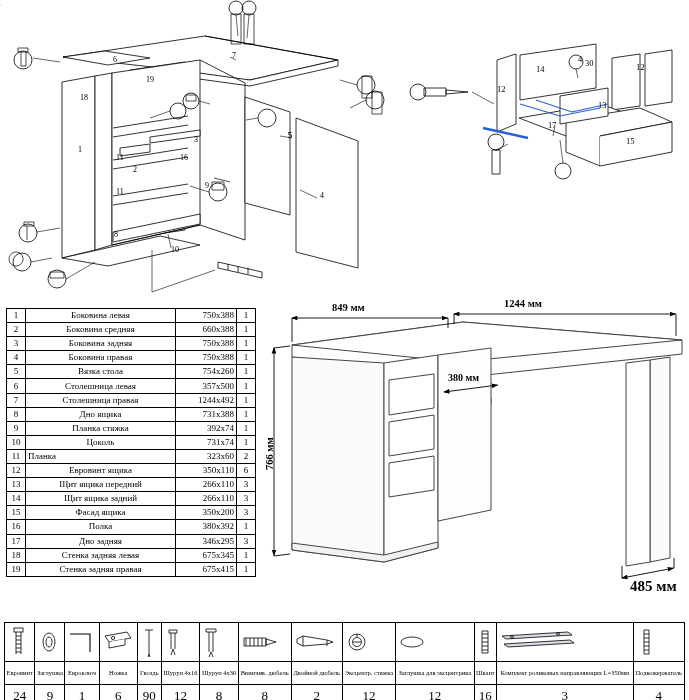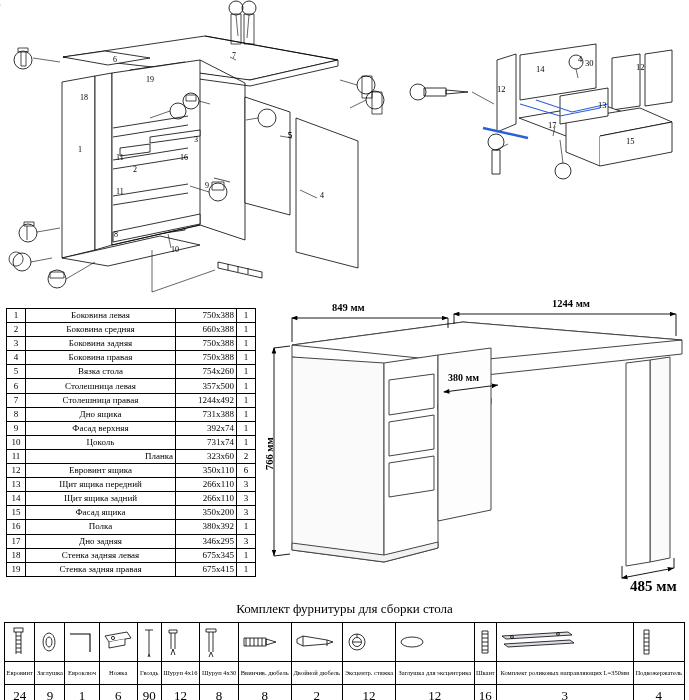--- a/index.html
+++ b/index.html
@@ -9,21 +9,21 @@
   svg{display:block;}
   .abs{position:absolute;}
 
   
   .parts{position:absolute;left:6px;top:308px;width:250px;border-collapse:collapse;font-size:9px;font-family:"Liberation Serif",serif;}
   .parts td{border:1px solid #000;padding:0 2px;height:13.1px;line-height:13px;white-space:nowrap;overflow:hidden;}
   .parts td.num{width:14px;text-align:center;}
   .parts td.nm{width:auto;text-align:center;}
   .parts td.dim{width:56px;text-align:right;}
   .parts td.qty{width:14px;text-align:center;}
-  .parts td.nm.center{text-align:right;}
+  .parts td.nm.center{text-align:left;}
 
   
   .hw{position:absolute;left:4px;top:622px;width:681px;border-collapse:collapse;font-size:7px;}
   .hw td{border:1px solid #000;text-align:center;vertical-align:middle;}
   .hw tr.icons td{height:36px;}
   .hw tr.names td{height:20px;font-size:6.5px;line-height:7.5px;padding:1px;}
   .hw tr.counts td{height:20px;font-size:13px;font-family:"Liberation Serif",serif;}
 
   .hwtitle{position:absolute;left:0;top:601px;width:689px;text-align:center;font-size:13px;font-family:"Liberation Serif",serif;}
 
@@ -248,21 +248,21 @@
           <td class="qty">1</td>
         </tr>
         <tr>
           <td class="num">8</td>
           <td class="nm">Дно ящика</td>
           <td class="dim">731x388</td>
           <td class="qty">1</td>
         </tr>
         <tr>
           <td class="num">9</td>
-          <td class="nm">Фасад верхняя</td>
+          <td class="nm">Планка стяжка</td>
           <td class="dim">392x74</td>
           <td class="qty">1</td>
         </tr>
         <tr>
           <td class="num">10</td>
           <td class="nm">Цоколь</td>
           <td class="dim">731x74</td>
           <td class="qty">1</td>
         </tr>
         <tr>
@@ -363,26 +363,25 @@
       <path d="M16,48 L32,46 M16,256 L32,254"></path>
 
       <path d="M186,92 L240,85" marker-start="url(#a2s)" marker-end="url(#a2)"></path>
 
       <path d="M364,278 L416,268" marker-start="url(#a2s)" marker-end="url(#a2)"></path>
       <path d="M364,278 L364,266 M416,268 L416,258"></path>
     </g>
   </svg>
 
   <div class="dimlbl" style="left:316px;top:302px;padding-left:16px;">849 мм</div>
-  <div class="dimlbl" style="left:552px;top:298px;">1244 мм</div>
+  <div class="dimlbl" style="left:504px;top:298px;">1244 мм</div>
   <div class="dimlbl vert" style="left:264px;top:470px;">766 мм</div>
   <div class="dimlbl" style="left:448px;top:372px;font-size:10px;">380 мм</div>
   <div class="dimlbl" style="left:630px;top:578px;font-size:15px;">485 мм</div>
 
-  <div class="hwtitle">Комплект фурнитуры для сборки стола</div>
 
   <table class="hw">
     <tbody>
       <tr class="icons" id="hw-icons">
           <td>
             <svg width="26" height="32">
               <g stroke="#000" fill="none" stroke-width="0.8">
                 <rect x="8" y="2" width="9" height="4"></rect>
                 <path d="M10,6 v22 M15,6 v22 M10,10 h5 M10,14 h5 M10,18 h5 M10,22 h5 M10,26 h5"></path>
               </g>

